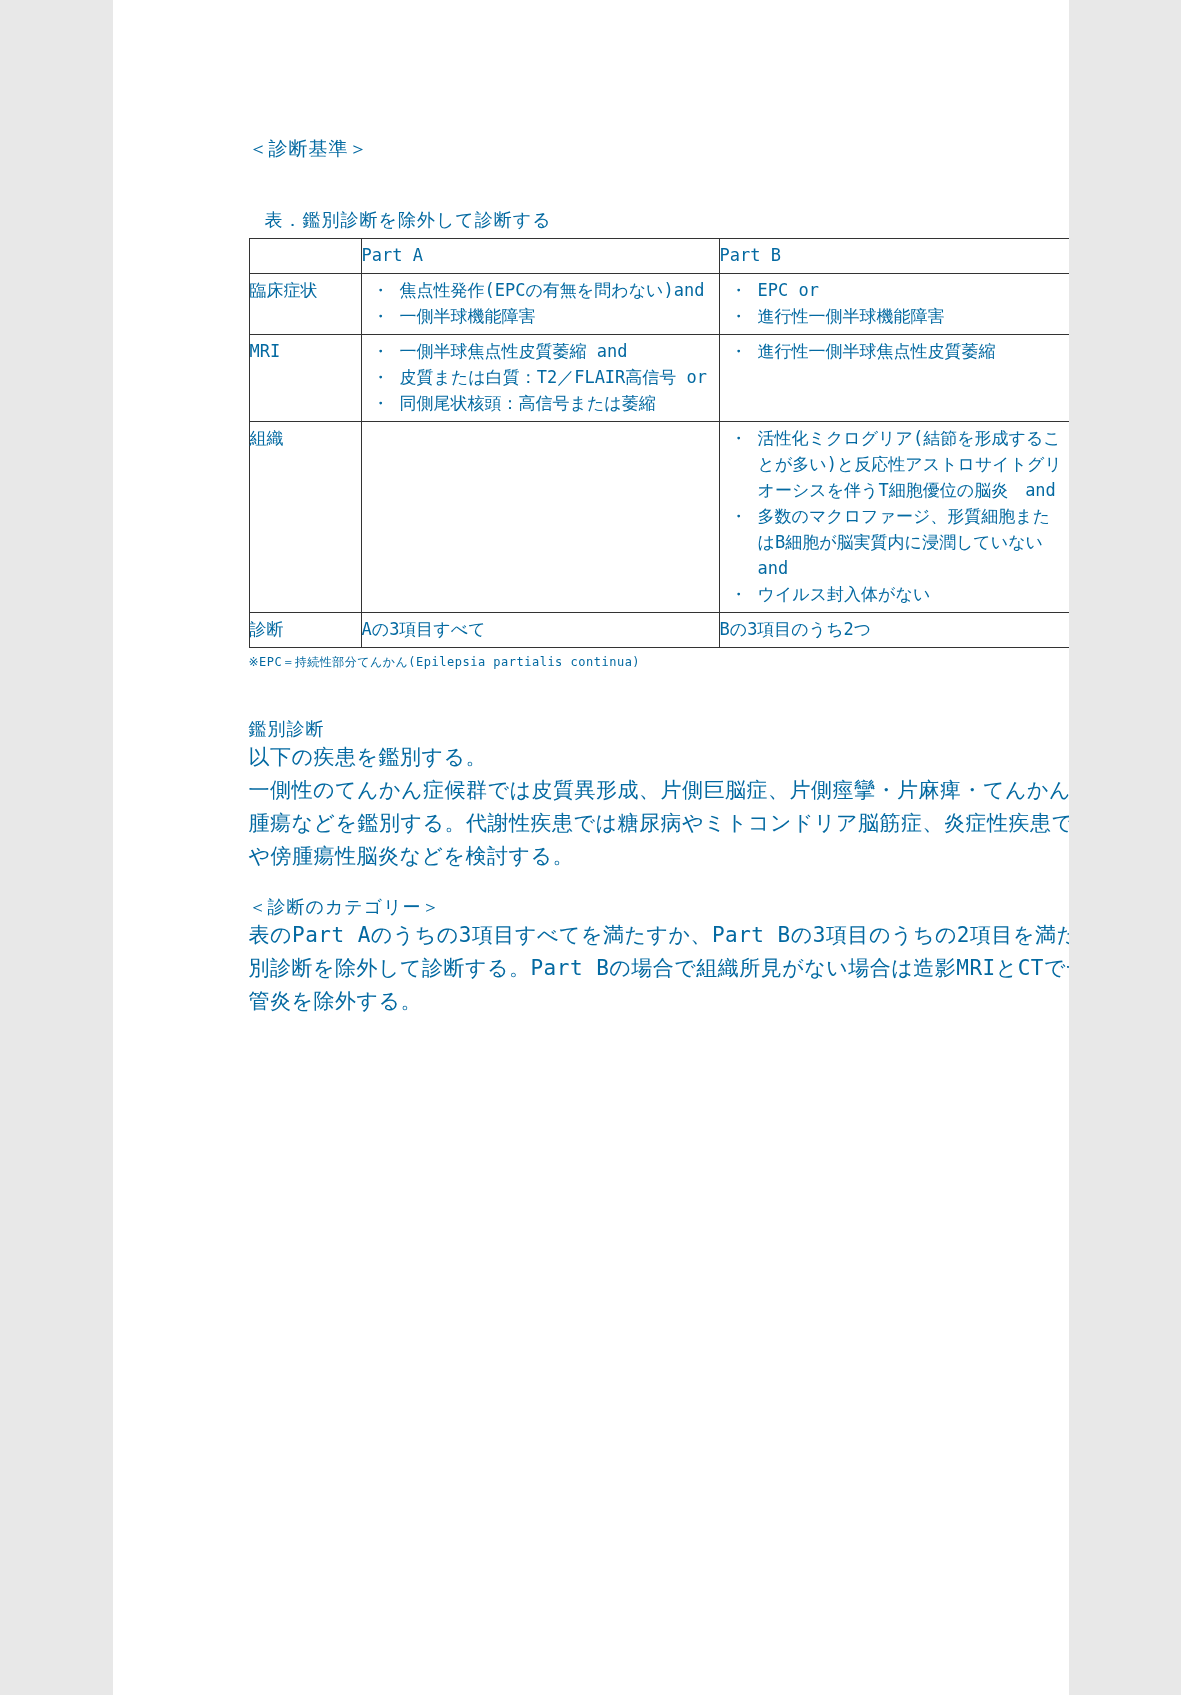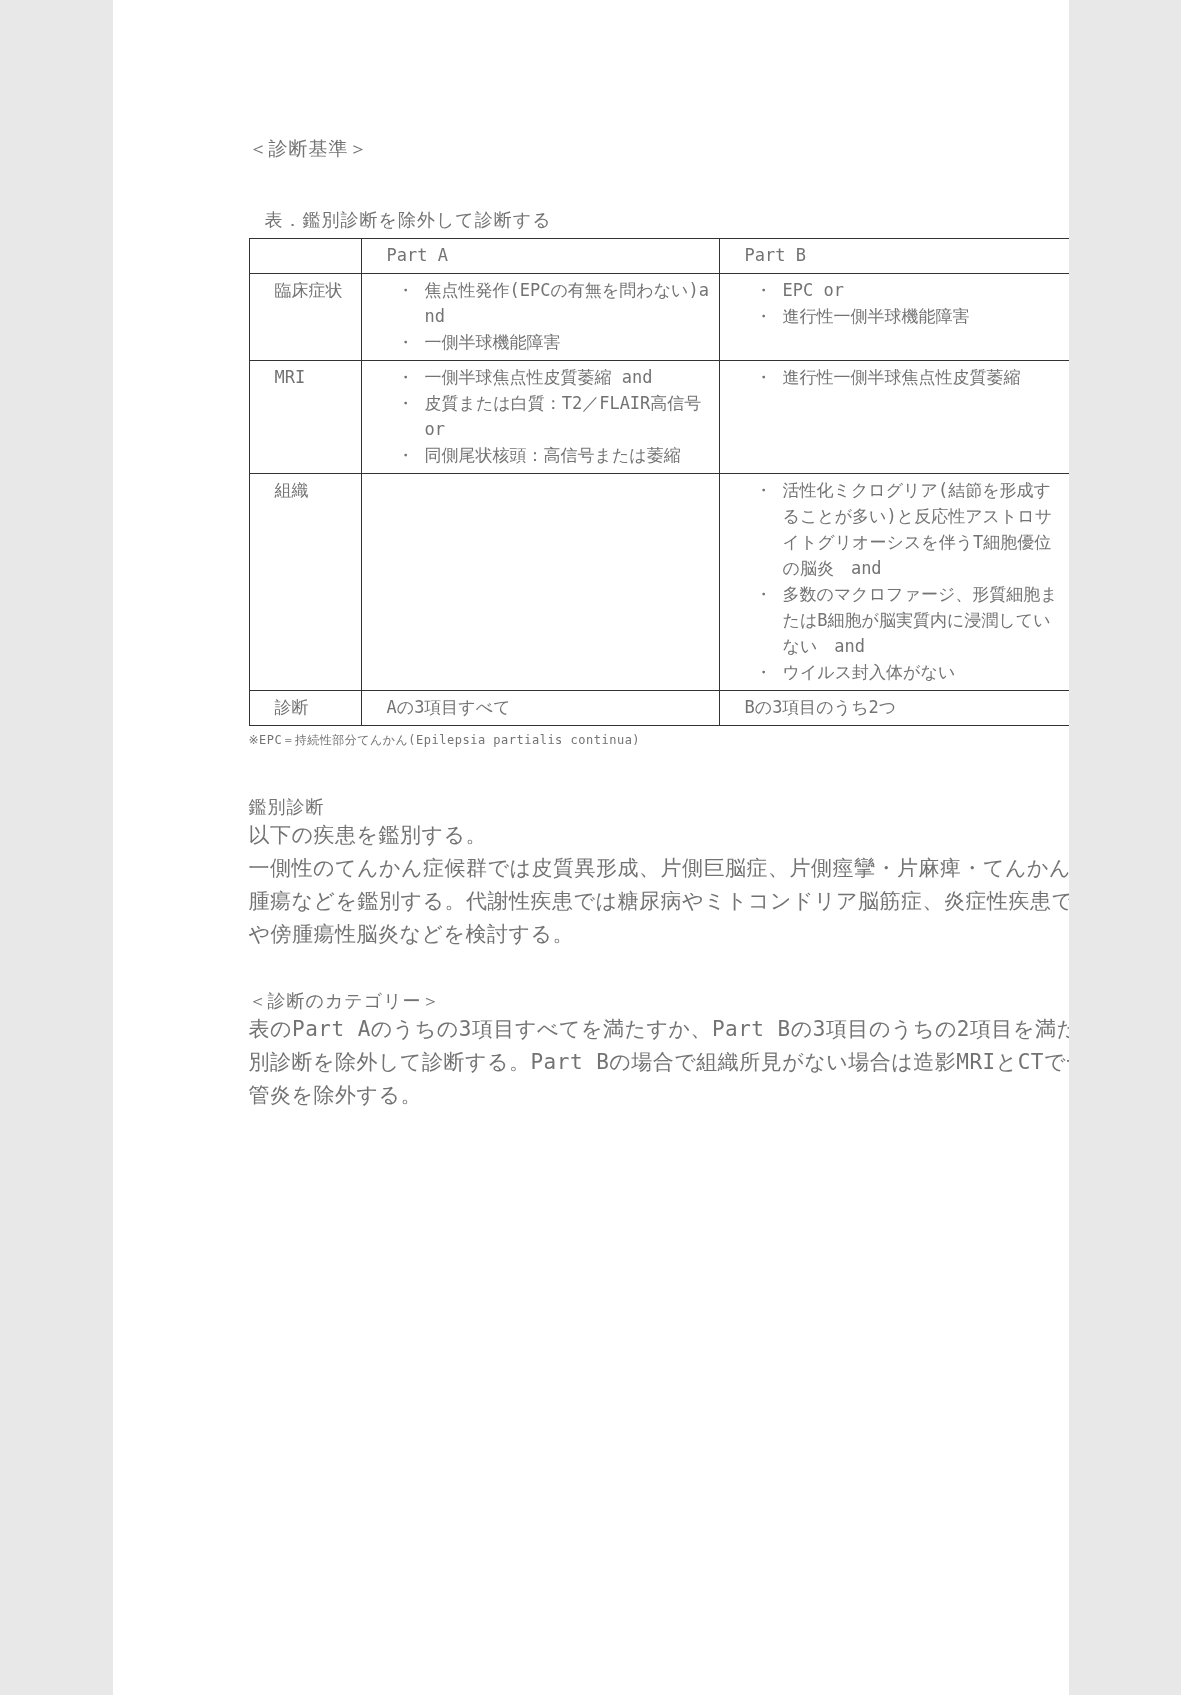--- a/index.html
+++ b/index.html
@@ -5,21 +5,21 @@
   html, body {
     margin: 0;
     padding: 0;
     background: #e8e8e8;
   }
   .page {
     width: 956px;
     height: 1695px;
     margin: 0 auto;
     background: #ffffff;
-    color: #737373;
+    color: #0369a1;
     font-family: "DejaVu Sans Mono", "DejaVu Sans", monospace;
     box-sizing: border-box;
     padding: 136px 136px 0 136px;
     overflow: hidden;
   }
   .doc-heading {
     font-size: 19px;
     font-weight: normal;
     margin: 0 0 46px 0;
     letter-spacing: 1px;
@@ -33,21 +33,21 @@
     border-collapse: collapse;
     table-layout: fixed;
     width: 824px;
     font-size: 17px;
     line-height: 26px;
   }
   table.criteria th,
   table.criteria td {
     border: 1px solid #333333;
     vertical-align: top;
-    padding: 3px 8px 5px 25px;
+    padding: 3px 8px 5px 0;
     font-weight: normal;
     text-align: left;
     word-break: break-all;
   }
   col.c-label { width: 112px; }
   col.c-parta { width: 358px; }
   col.c-partb { width: 354px; }
   .bullet {
     display: flex;
     align-items: flex-start;
@@ -77,21 +77,21 @@
   }
   .para {
     font-size: 21px;
     line-height: 33px;
     margin: 0;
     width: 912px;
     word-break: break-all;
     letter-spacing: 0.5px;
   }
   .section-gap {
-    margin-top: 38px;
+    margin-top: 22px;
   }
 </style>
 </head>
 <body>
 
 <div class="page">
 
   <h1 class="doc-heading">＜診断基準＞</h1>
 
   <div class="table-caption">表．鑑別診断を除外して診断する</div>

